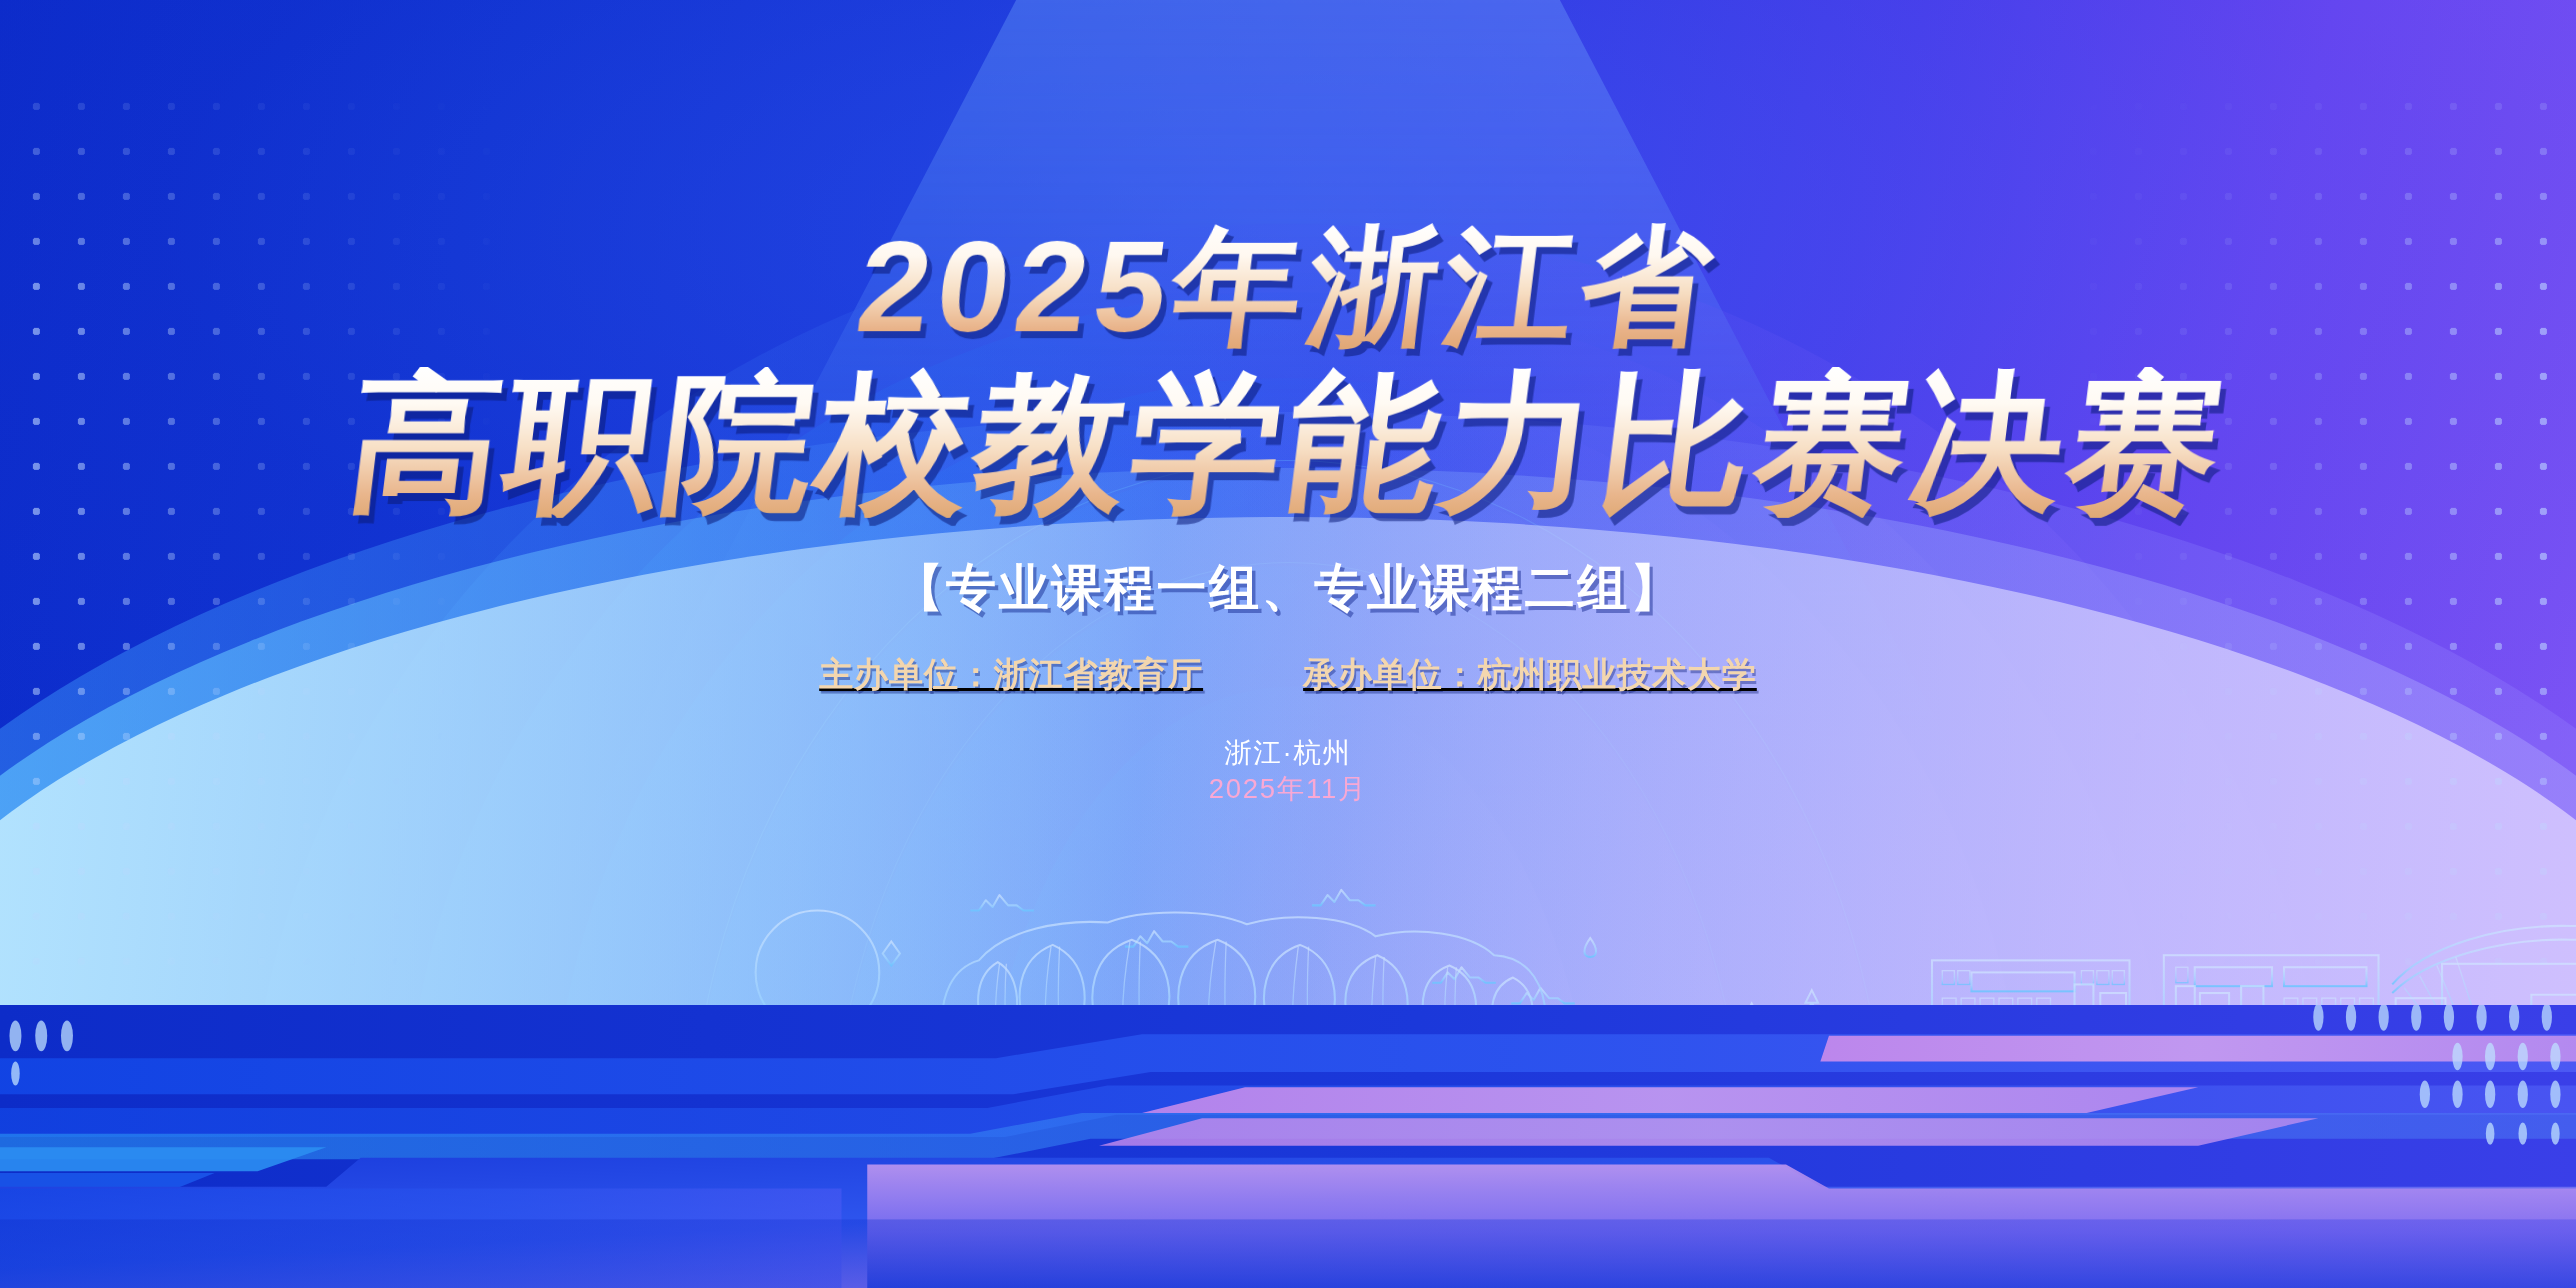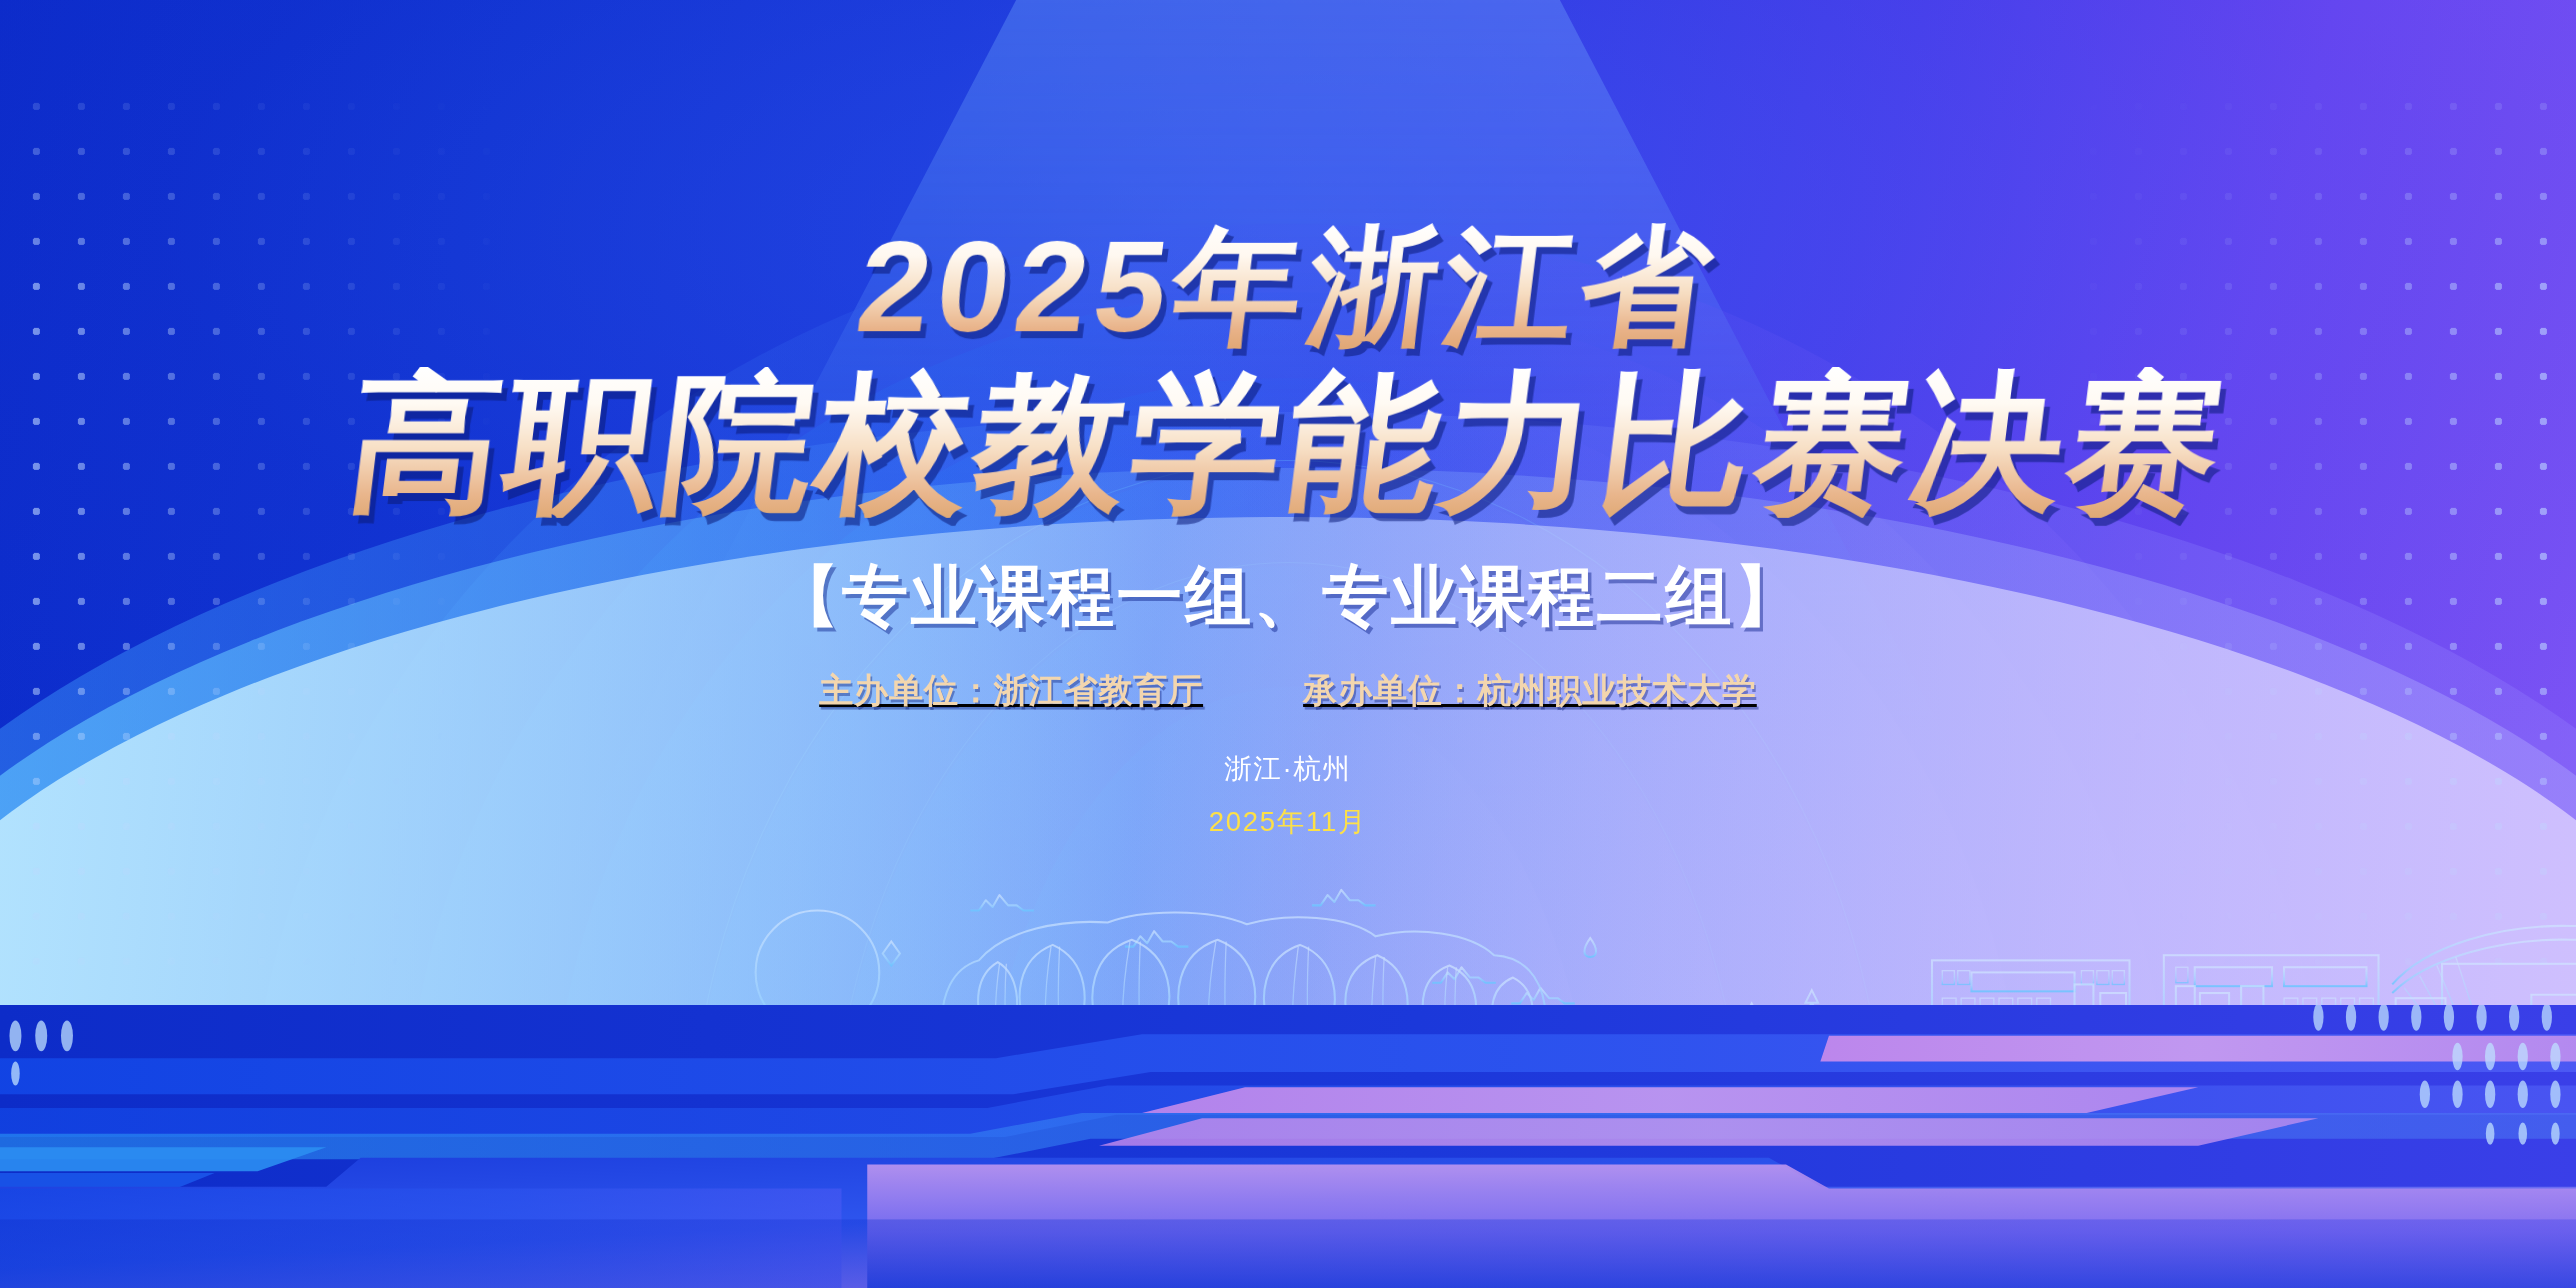--- a/index.html
+++ b/index.html
@@ -114,35 +114,35 @@
     letter-spacing:5.2px;
     background:linear-gradient(180deg,#FFFFFF 0%,#FFFAF3 24%,#F7DFC5 54%,#E9B68D 84%,#DFA975 100%);
     -webkit-background-clip:text; background-clip:text; color:transparent;
     -webkit-text-fill-color:transparent;
     filter:drop-shadow(6.9px 8.6px 0 rgba(9,26,120,.55));
     transform:skewX(-7deg);
     white-space:nowrap;
   }
   #subtitle {
     margin-top:45px;
-    font-size:66px; line-height:1; font-weight:bold; color:#FFFFFF;
+    font-size:50px; line-height:1; font-weight:bold; color:#FFFFFF;
     letter-spacing:2.6px; white-space:nowrap;
     text-shadow:3.4px 4.3px 0 rgba(12,30,135,.45);
   }
   #org-row {
     margin-top:39px; display:flex; gap:100px; align-items:baseline;
     white-space:nowrap;
     text-decoration:underline;
   }
   .org-item {
     font-size:34px; font-weight:bold; color:#F3D6AE; letter-spacing:0.9px;
     text-shadow:1.7px 2.6px 0 rgba(10,28,120,.40);
   }
   #place { margin-top:37px; font-size:27.5px; color:#FFFFFF; letter-spacing:1.7px; }
-  #date  { margin-top:17px; font-size:27.5px; color:#fde047; letter-spacing:1.7px; }
+  #date  { font-size:27.5px; color:#f9a8d4; letter-spacing:1.7px; }
 </style>
 </head>
 <body>
 
 <div id="banner">
 
   <div class="layer" id="bg-base"></div>
   <div class="layer" id="bg-vignette"></div>
   <div id="light-cone"></div>
 

